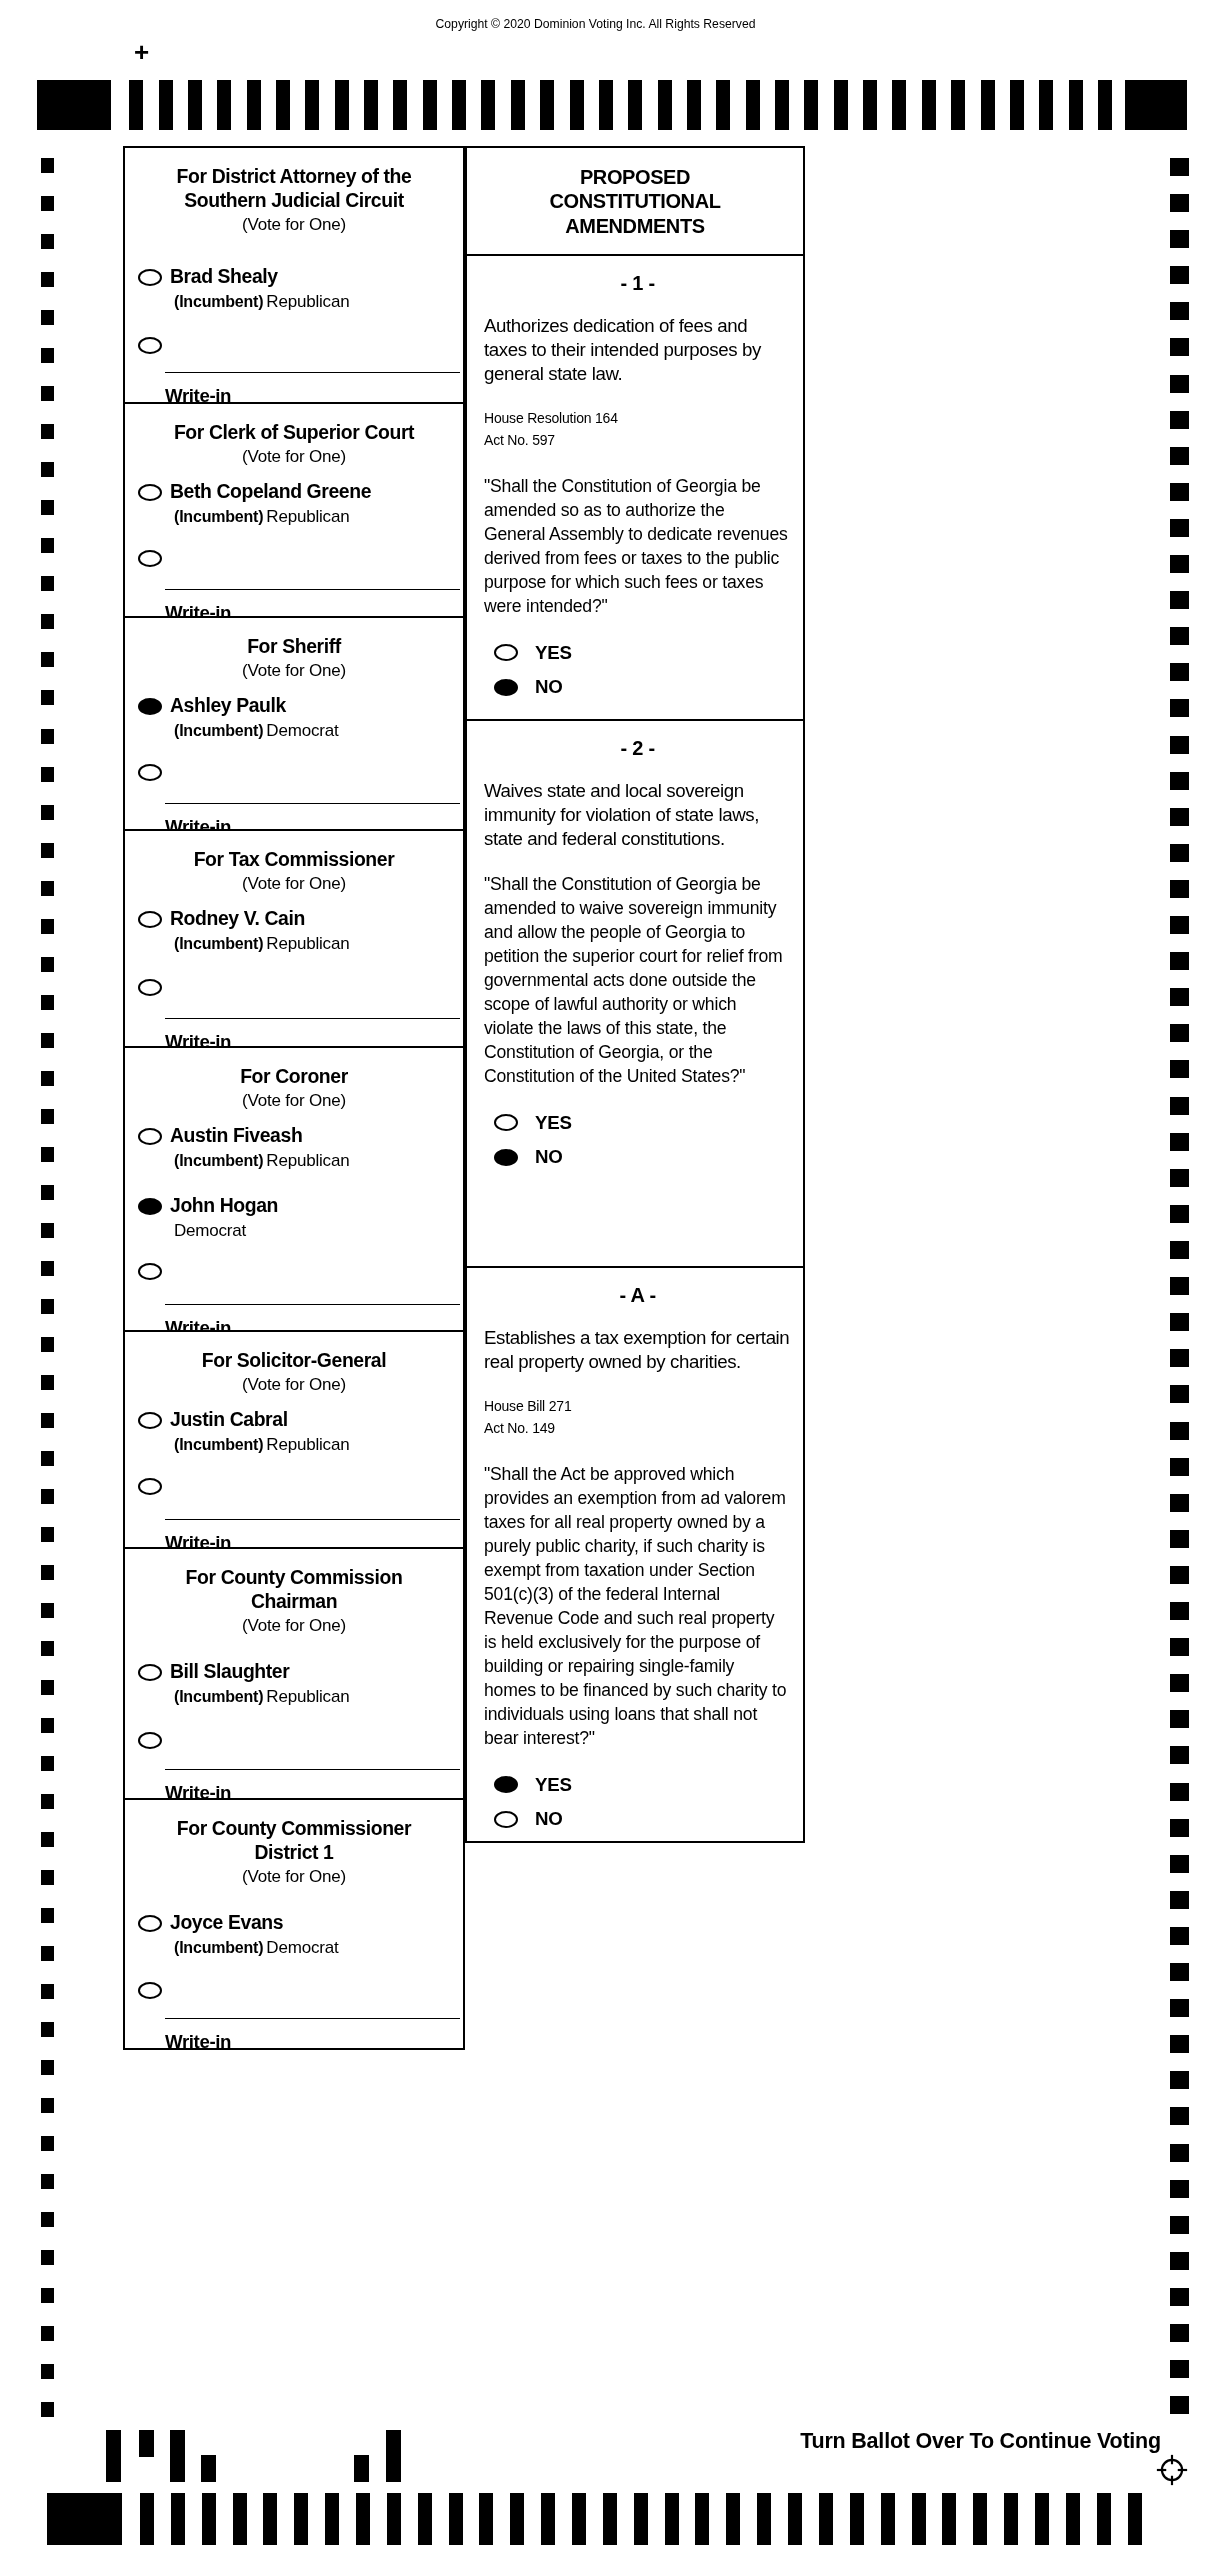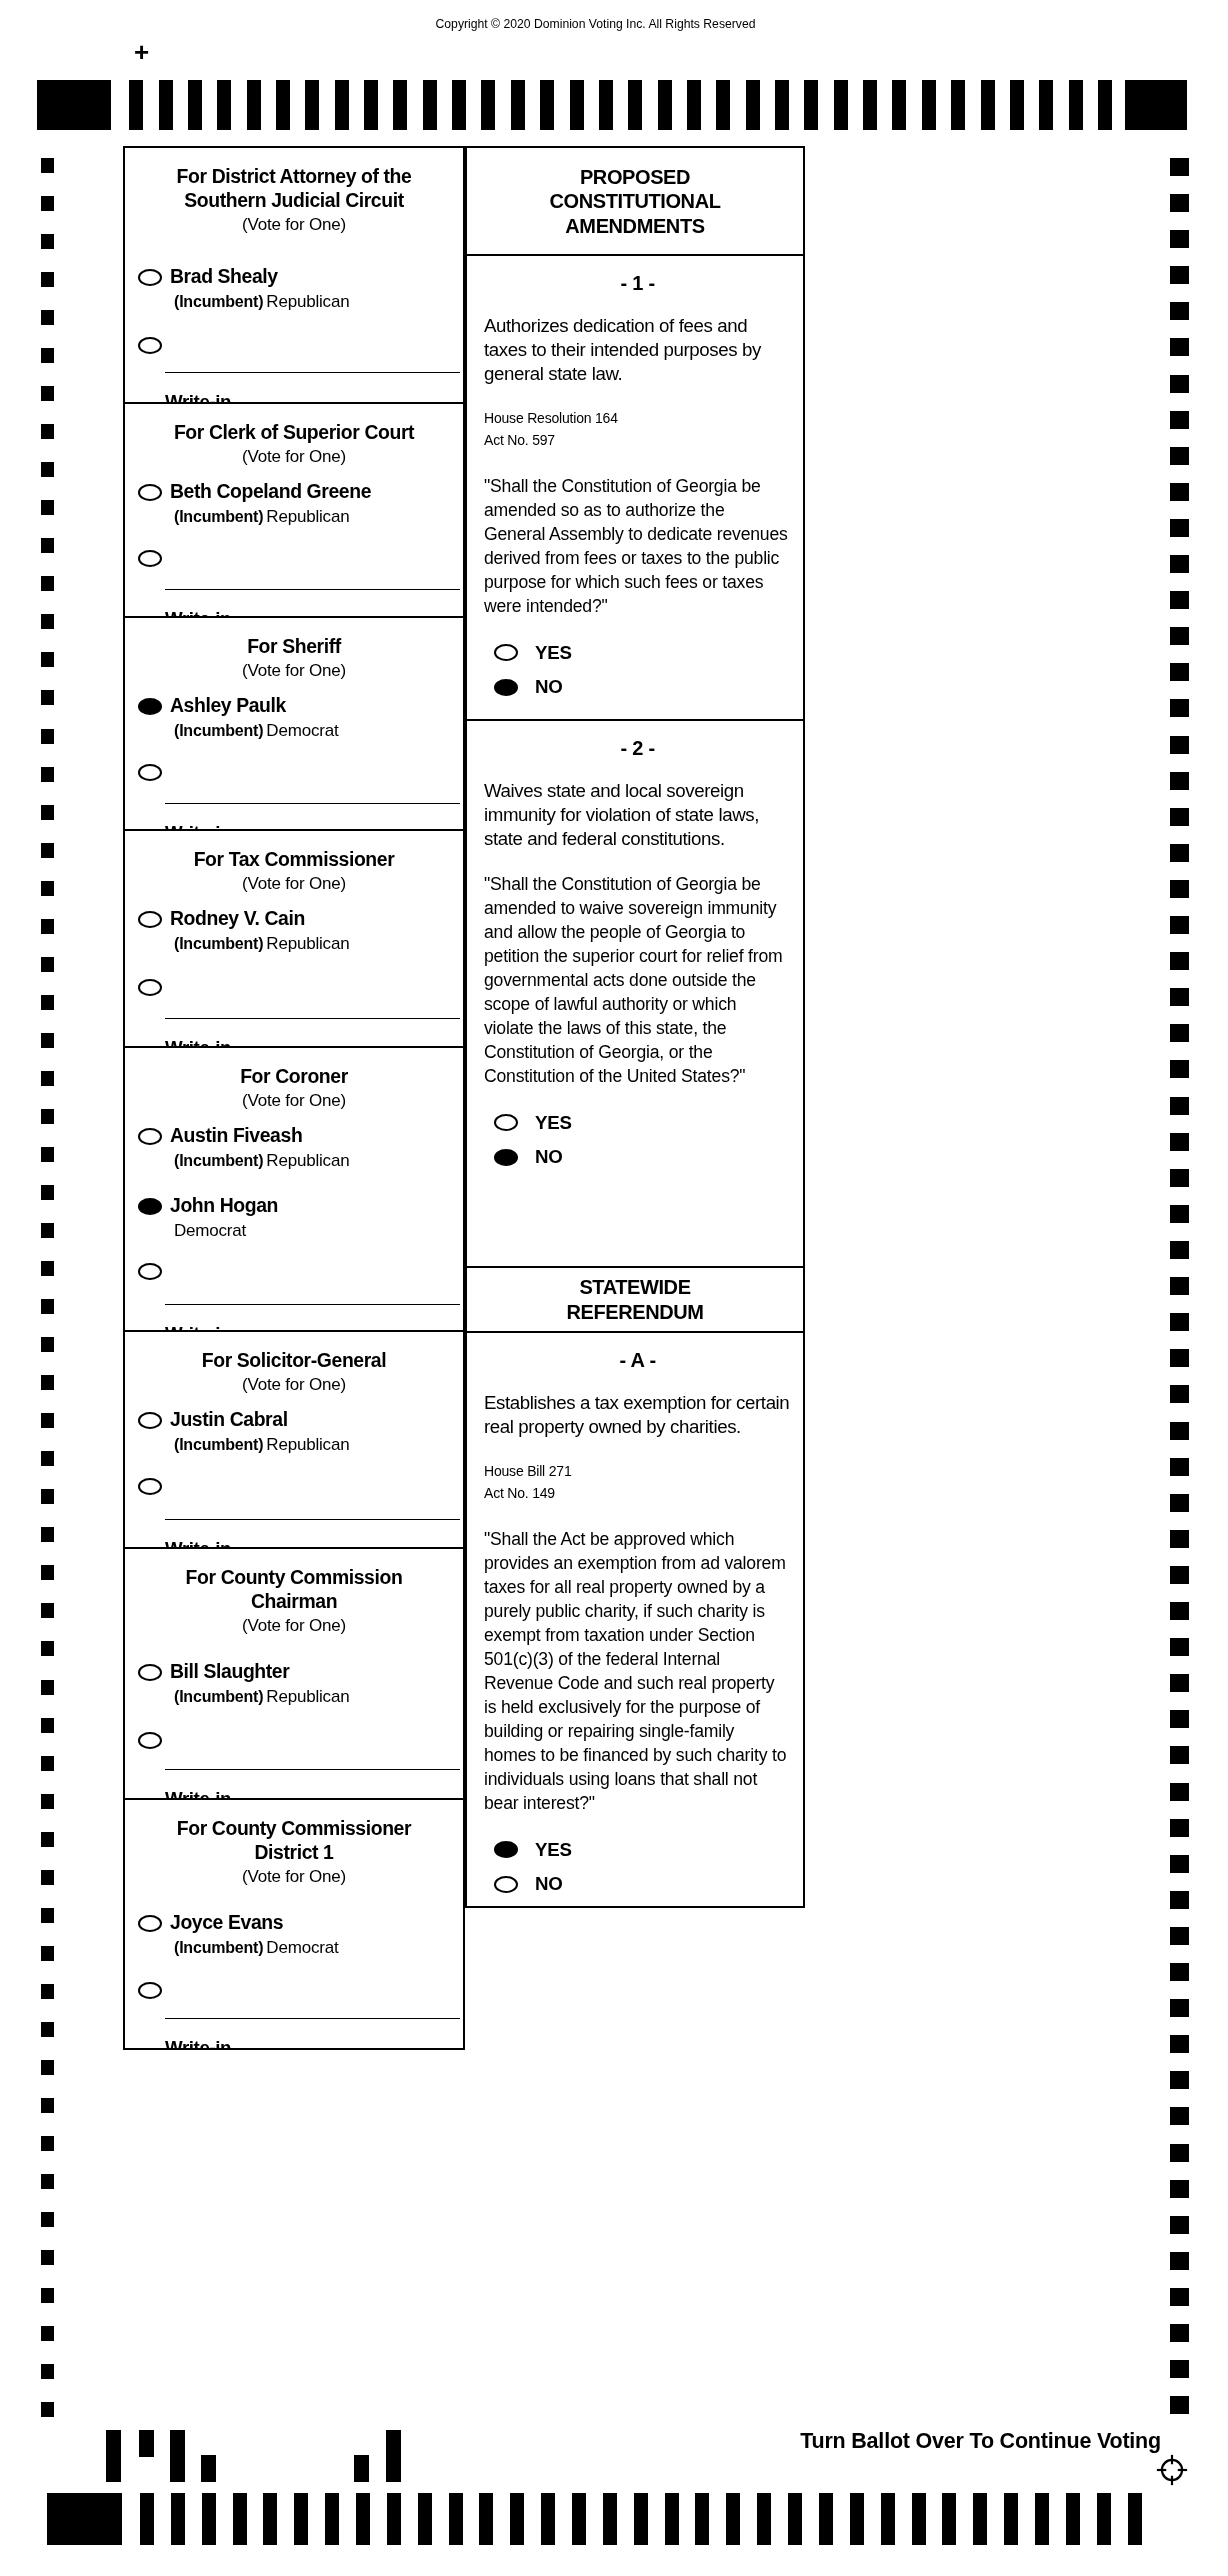--- a/index.html
+++ b/index.html
@@ -22,21 +22,21 @@
   .vote{font-size:17px;line-height:21.5px;margin-top:2.2px}
   .cand{position:absolute;left:0;right:0}
   .oval{display:inline-block;width:24px;height:17px;border:2.2px solid #000;border-radius:50%;box-sizing:border-box;background:#fff}
   .oval[data-filled="true"]{background:#000;border-color:#000}
   .cand .oval{position:absolute;left:13px;top:3.6px}
   .cname{margin-left:45px;font-weight:bold;font-size:19.4px;line-height:23px;letter-spacing:-0.4px}
   .csub{margin-left:49px;margin-top:4.3px;line-height:20px}
   .inc{font-weight:bold;font-size:16px}
   .party{font-size:17px}
   .woval{position:absolute;left:13px}
-  .writein{position:absolute;left:40px;right:3px;border-top:1.4px solid #000;padding-top:18px}
+  .writein{position:absolute;left:40px;right:3px;border-top:1.4px solid #000;padding-top:12px}
   .wlabel{font-weight:bold;font-size:18.7px;letter-spacing:-0.4px}
   
   .mhead{text-align:center;font-weight:bold;font-size:20px;line-height:24.4px;padding-top:17px;letter-spacing:-0.4px}
   .mhead.h91{padding-top:7.2px}
   .measure{padding:13px 11.5px 0 17px}
   .mnum{text-align:center;font-weight:bold;font-size:20px;margin:2.9px 0 18.7px}
   .msum{font-weight:normal;font-size:18.7px;line-height:24px;margin-bottom:21.5px;letter-spacing:-0.4px}
   .mrefs{font-size:14px;line-height:22px;margin-bottom:23px}
   .mq{font-size:17.6px;line-height:24px;margin-bottom:21.5px;margin-right:1.4px}
   .mopt{display:flex;align-items:center;margin:0 0 8.6px 10px;height:26px}
@@ -226,24 +226,20 @@
     <div class="mopt">
       <span class="oval" data-filled="false"></span>
       <span class="olabel">YES</span>
     </div>
     <div class="mopt">
       <span class="oval" data-filled="true"></span>
       <span class="olabel">NO</span>
     </div>
   </section>
 
-  <section class="mhead h91">
-    <div>STATEWIDE</div>
-    <div>REFERENDUM</div>
-  </section>
 
   <section class="measure h799 last">
     <div class="mnum">- A -</div>
     <div class="msum">Establishes a tax exemption for certain real property owned by charities.</div>
     <div class="mrefs">
       <div>House Bill 271</div>
       <div>Act No. 149</div>
     </div>
     <div class="mq">"Shall the Act be approved which provides an exemption from ad valorem taxes for all real property owned by a purely public charity, if such charity is exempt from taxation under Section 501(c)(3) of the federal Internal Revenue Code and such real property is held exclusively for the purpose of building or repairing single-family homes to be financed by such charity to individuals using loans that shall not bear interest?"</div>
     <div class="mopt">

